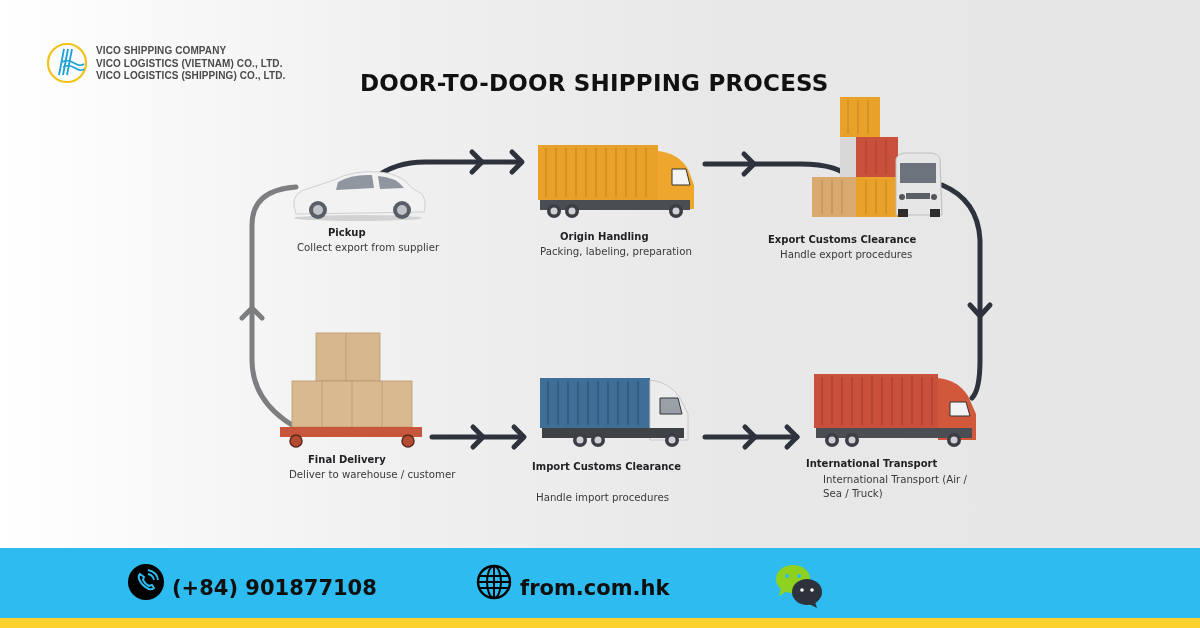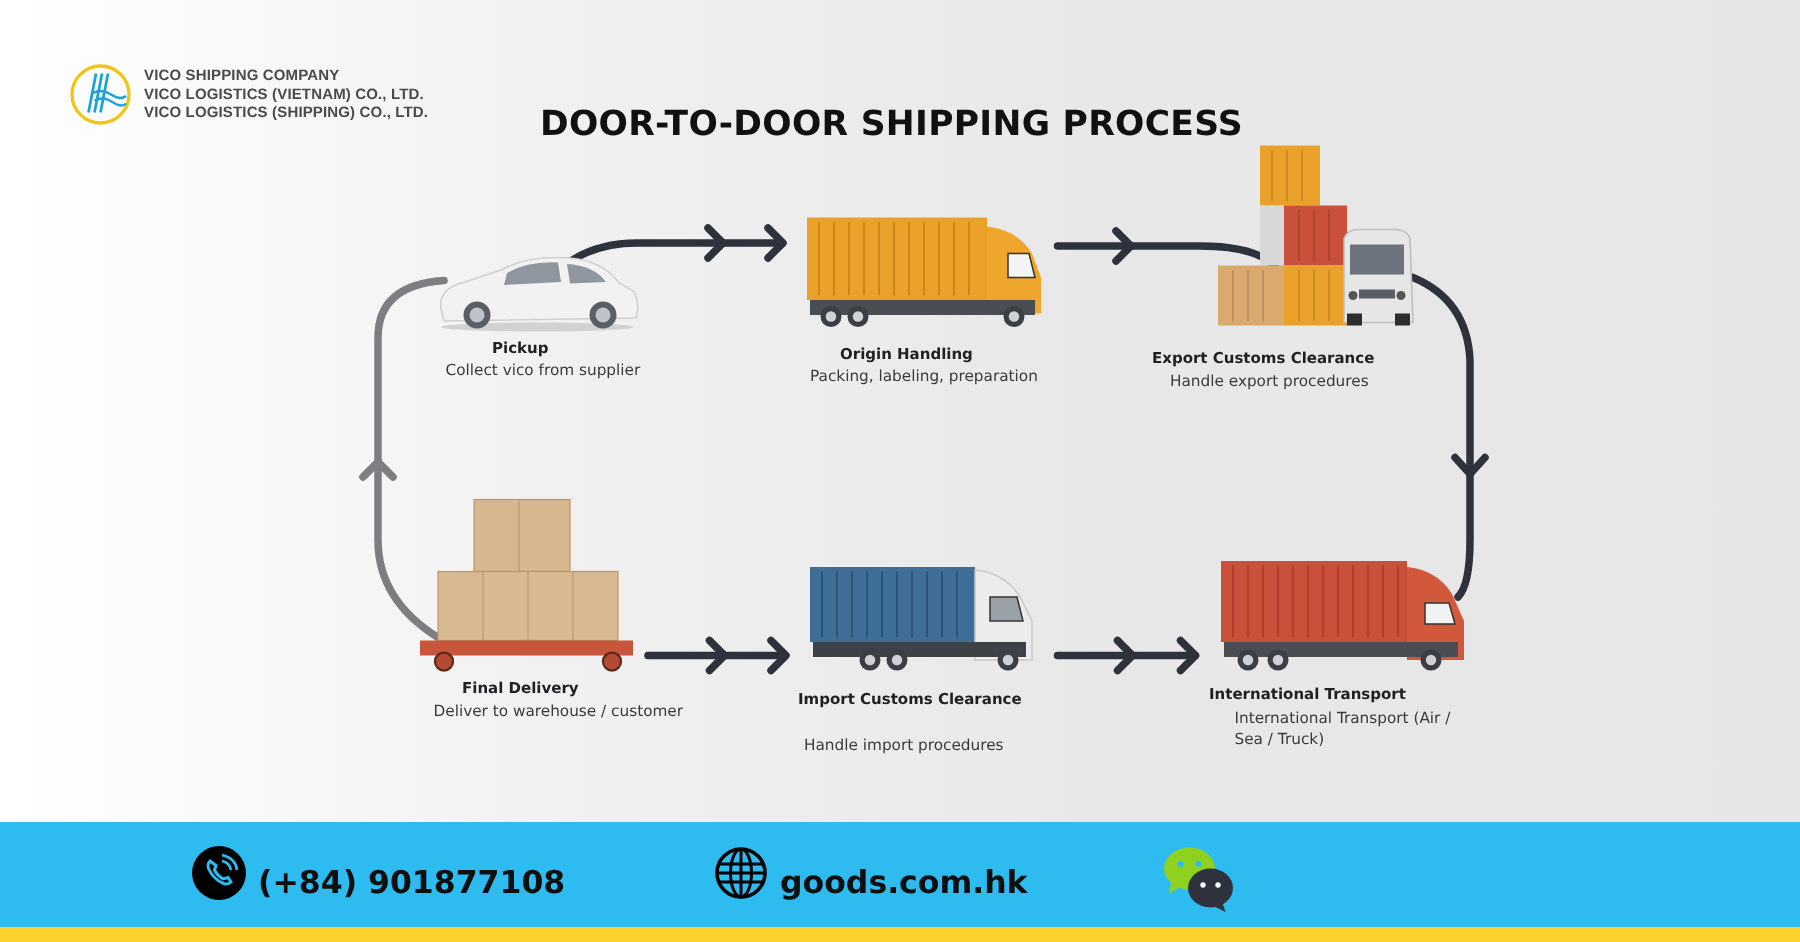--- a/index.html
+++ b/index.html
@@ -205,21 +205,21 @@
     <line x1="72" y1="48" x2="72" y2="94" stroke="#b8986e" stroke-width="0.8"></line>
     <line x1="102" y1="48" x2="102" y2="94" stroke="#b8986e" stroke-width="0.8"></line>
     <rect x="0" y="94" width="142" height="10" fill="#c8563a"></rect>
     <circle cx="16" cy="108" r="6" fill="#b44a31" stroke="#5a2a1a" stroke-width="1.5"></circle>
     <circle cx="128" cy="108" r="6" fill="#b44a31" stroke="#5a2a1a" stroke-width="1.5"></circle>
   </g>
 </svg>
 
 <div class="abs" style="left:297px; top:227px;">
   <div class="step-title" style="padding-left:31px;">Pickup</div>
-  <div class="step-desc">Collect vico from supplier</div>
+  <div class="step-desc">Collect export from supplier</div>
 </div>
 
 <div class="abs" style="left:540px; top:231px;">
   <div class="step-title" style="padding-left:20px;">Origin Handling</div>
   <div class="step-desc">Packing, labeling, preparation</div>
 </div>
 
 <div class="abs" style="left:768px; top:234px;">
   <div class="step-title">Export Customs Clearance</div>
   <div class="step-desc" style="padding-left:12px;">Handle export procedures</div>
@@ -251,21 +251,21 @@
   </div>
   <div class="contact" style="left:476px;">
     <svg width="36" height="36" viewBox="0 0 36 36">
       <circle cx="18" cy="18" r="16" fill="none" stroke="#000" stroke-width="2.4"></circle>
       <ellipse cx="18" cy="18" rx="7" ry="16" fill="none" stroke="#000" stroke-width="2"></ellipse>
       <line x1="18" y1="2" x2="18" y2="34" stroke="#000" stroke-width="2"></line>
       <line x1="3" y1="12" x2="33" y2="12" stroke="#000" stroke-width="2"></line>
       <line x1="2" y1="18" x2="34" y2="18" stroke="#000" stroke-width="2"></line>
       <line x1="3" y1="24" x2="33" y2="24" stroke="#000" stroke-width="2"></line>
     </svg>
-    <span class="contact-text">goods.com.hk</span>
+    <span class="contact-text">from.com.hk</span>
   </div>
   <div class="contact" style="left:775px;">
     <svg width="50" height="44" viewBox="0 0 50 44">
       <ellipse cx="18" cy="15" rx="17" ry="14" fill="#8ed11f"></ellipse>
       <path d="M6 24 L4 32 L12 27 Z" fill="#8ed11f"></path>
       <circle cx="12" cy="12" r="2" fill="#2ebcf0"></circle>
         <circle cx="24" cy="12" r="2" fill="#2ebcf0"></circle>
       <ellipse cx="32" cy="28" rx="15" ry="13" fill="#2d323c"></ellipse>
       <path d="M40 38 L42 44 L34 40 Z" fill="#2d323c"></path>
       <circle cx="27" cy="26" r="1.8" fill="#fff"></circle>

